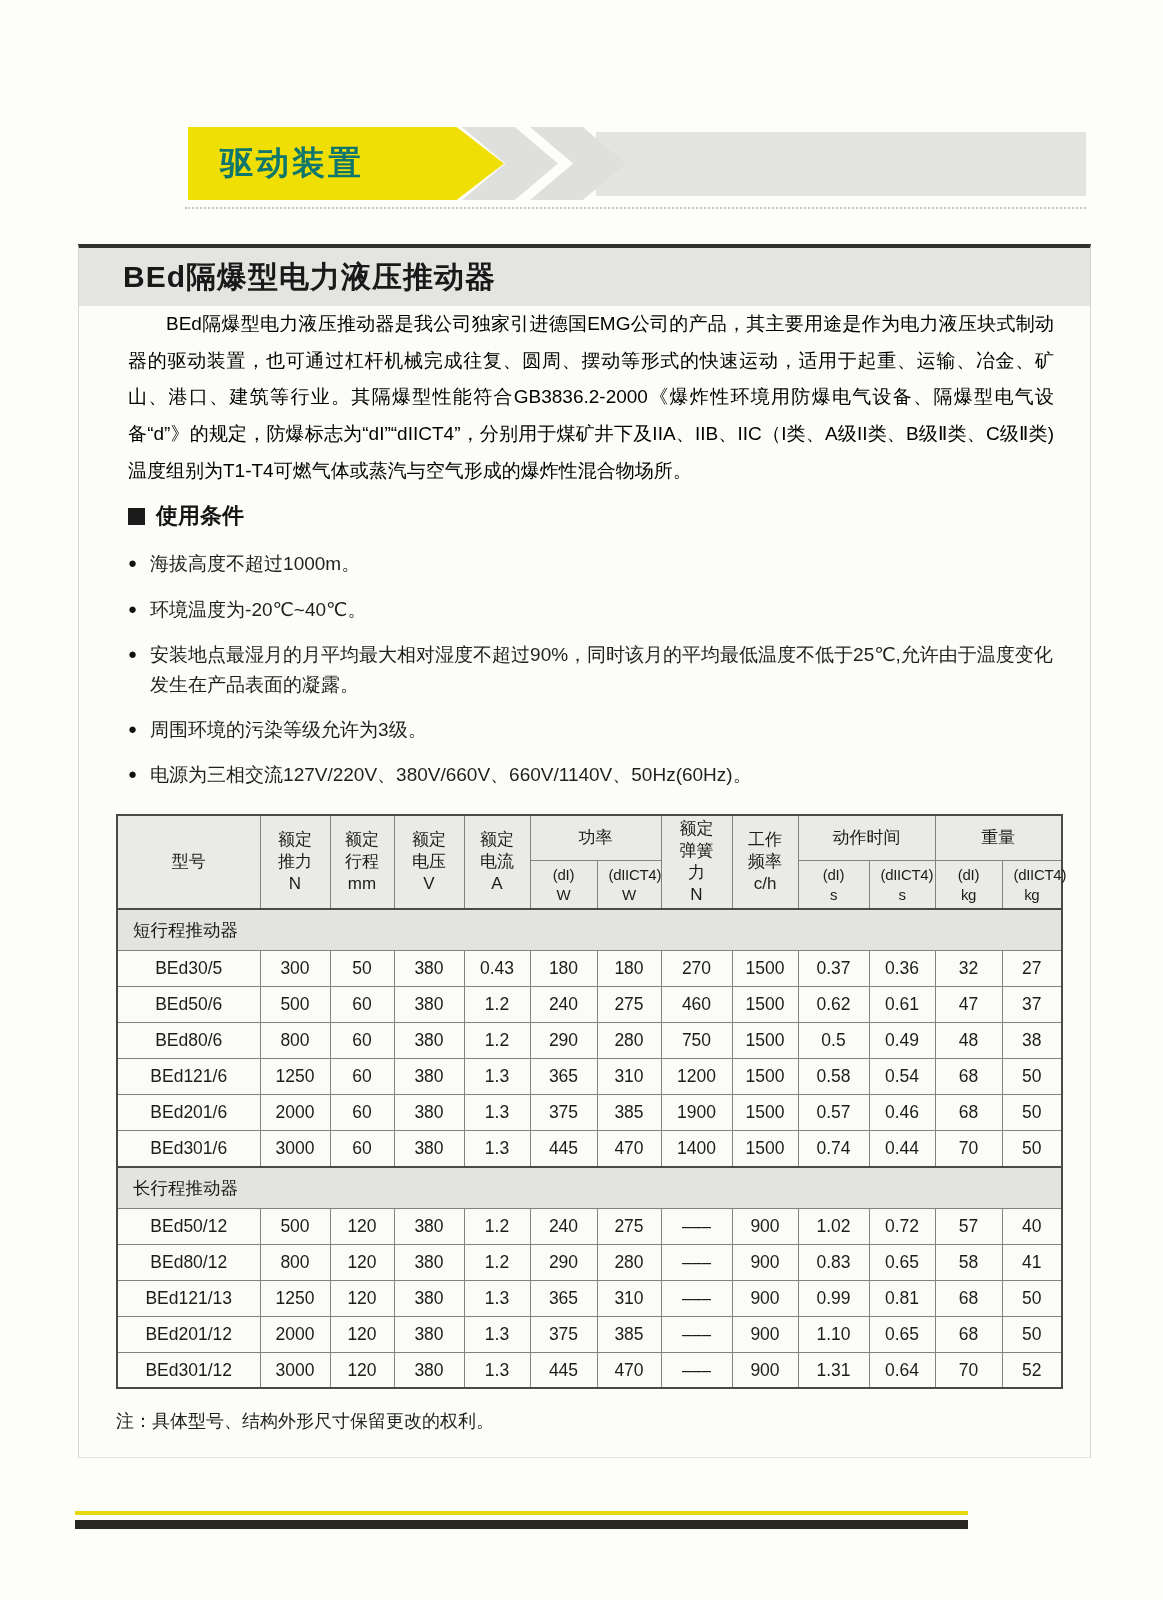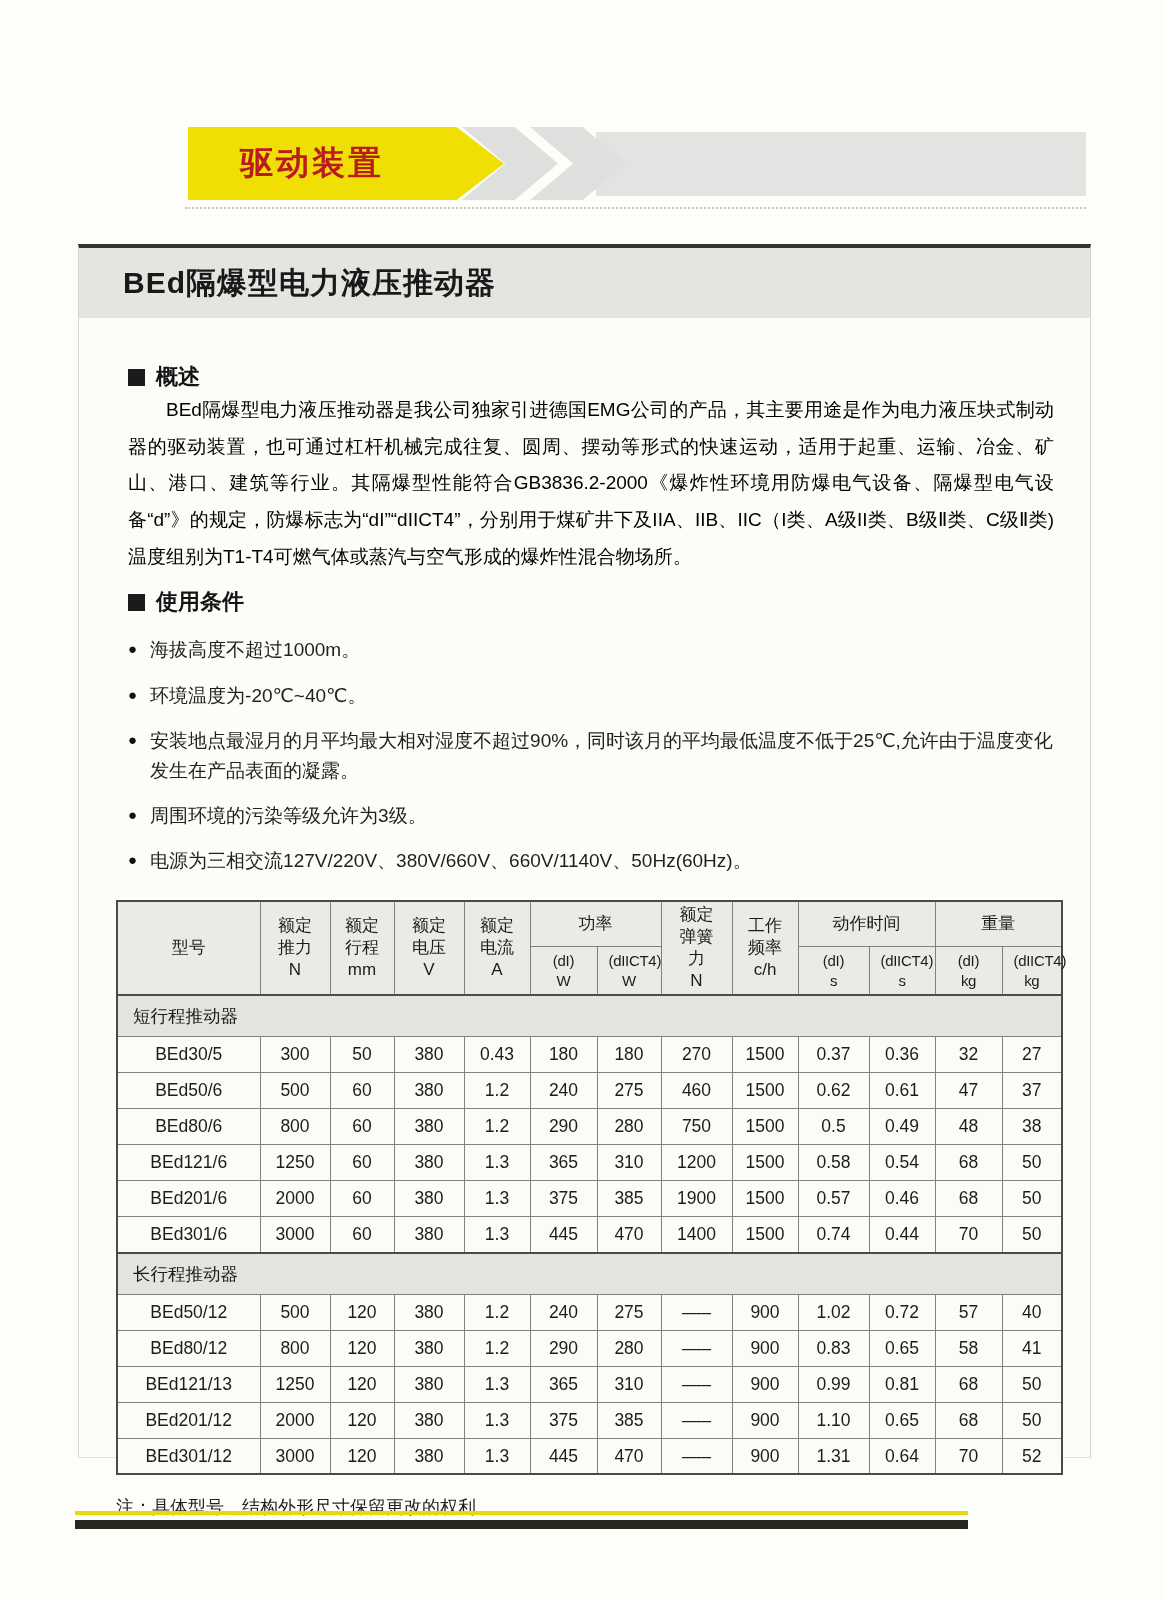--- a/index.html
+++ b/index.html
@@ -15,22 +15,22 @@
 
   
   .banner {
     position:absolute; left:188px; top:127px; width:316px; height:73px;
     background:#f0df05;
     clip-path:polygon(0 0, 85% 0, 100% 50%, 85% 100%, 0 100%);
     display:flex; align-items:center;
     z-index:3;
   }
   .banner span {
-    font-size:33px; font-weight:bold; color:#b91c1c;
-    padding-left:52px; letter-spacing:3px;
+    font-size:33px; font-weight:bold; color:#0f766e;
+    padding-left:32px; letter-spacing:3px;
   }
   .chevron {
     position:absolute; top:127px; width:96px; height:73px;
     background:#dfdfdd;
     clip-path:polygon(0 0, 55% 0, 100% 50%, 55% 100%, 0 100%, 45% 50%);
     z-index:2;
   }
   .chevron.c1 { left:462px; }
   .chevron.c2 { left:530px; }
   .banner-bar {
@@ -45,21 +45,21 @@
   
   .content-box {
     position:absolute; left:78px; top:244px; width:1013px; height:1214px;
     background:#fcfcf9;
     border-top:4px solid #33332e;
     border-left:1px solid #d6d6d1;
     border-right:1px solid #d6d6d1;
     border-bottom:1px solid #e2e2dd;
   }
   .title-bar {
-    height:70px; background:#e4e4e1;
+    height:58px; background:#e4e4e1;
     display:flex; align-items:center;
   }
   .title-bar h1 {
     font-size:30px; font-weight:bold; color:#19191a;
     padding-left:44px; letter-spacing:1px;
   }
   .inner { padding:0 36px 0 37px; }
 
   .section-heading {
     display:flex; align-items:center; gap:11px;
@@ -138,24 +138,20 @@
   <div class="banner-bar" data-name="banner-bar"></div>
   <div class="rule-dotted" data-name="divider-dotted"></div>
 
   <div class="content-box" data-name="content-panel">
     <div class="title-bar" data-name="doc-title-bar">
       <h1 data-name="page-title">BEd隔爆型电力液压推动器</h1>
     </div>
 
     <div class="inner" data-name="content-inner">
 
-      <div class="section-heading overview-heading" data-name="overview-heading">
-        <span class="sq" data-name="square-bullet-icon"></span>
-        <span data-name="overview-heading-label">概述</span>
-      </div>
       <p class="overview-para" data-name="overview-paragraph">BEd隔爆型电力液压推动器是我公司独家引进德国EMG公司的产品，其主要用途是作为电力液压块式制动器的驱动装置，也可通过杠杆机械完成往复、圆周、摆动等形式的快速运动，适用于起重、运输、冶金、矿山、港口、建筑等行业。其隔爆型性能符合GB3836.2-2000《爆炸性环境用防爆电气设备、隔爆型电气设备“d”》的规定，防爆标志为“dI”“dIICT4”，分别用于煤矿井下及IIA、IIB、IIC（I类、A级II类、B级Ⅱ类、C级Ⅱ类)温度组别为T1-T4可燃气体或蒸汽与空气形成的爆炸性混合物场所。</p>
 
       <div class="section-heading conditions-heading" data-name="conditions-heading">
         <span class="sq" data-name="square-bullet-icon"></span>
         <span data-name="conditions-heading-label">使用条件</span>
       </div>
       <ul class="bullet-list" data-name="conditions-list">
           <li data-name="condition-item">
             <span class="dot" data-name="dot-bullet-icon">●</span>
             <span data-name="condition-text">海拔高度不超过1000m。</span>

